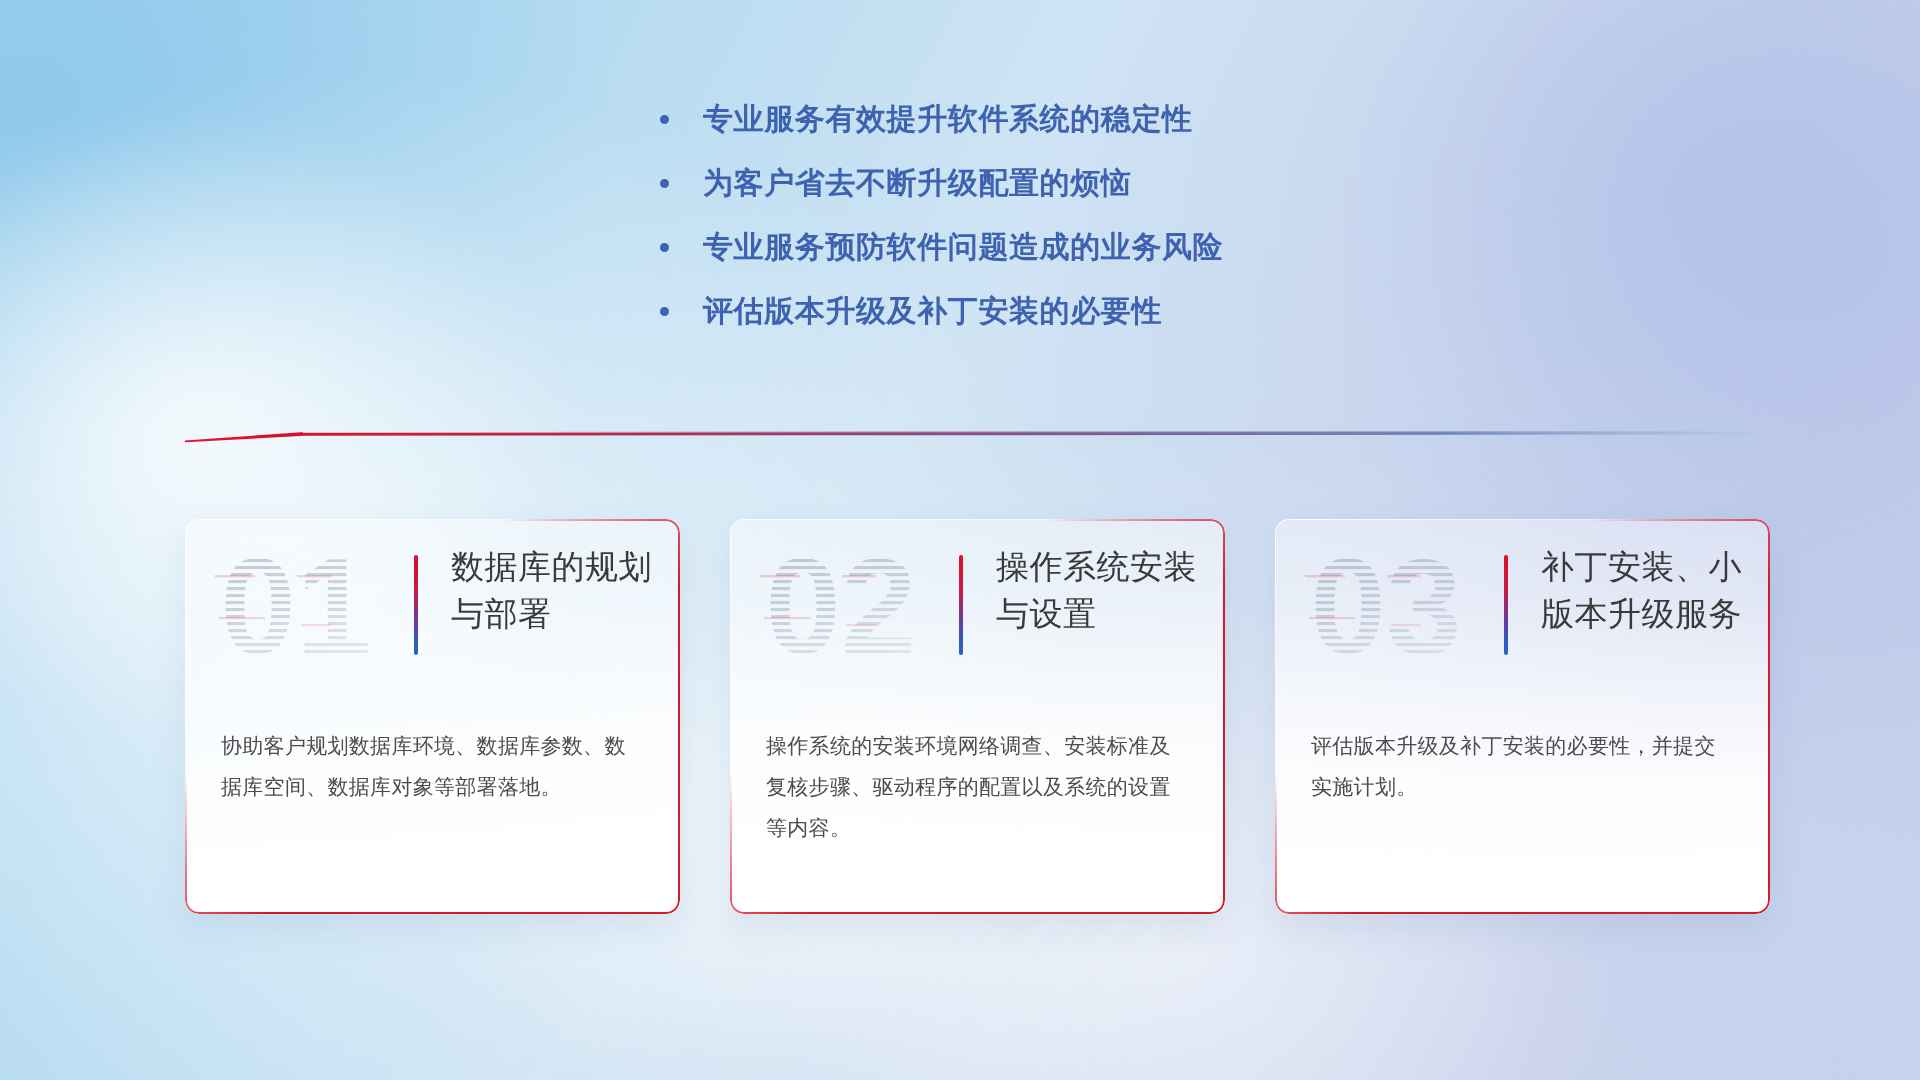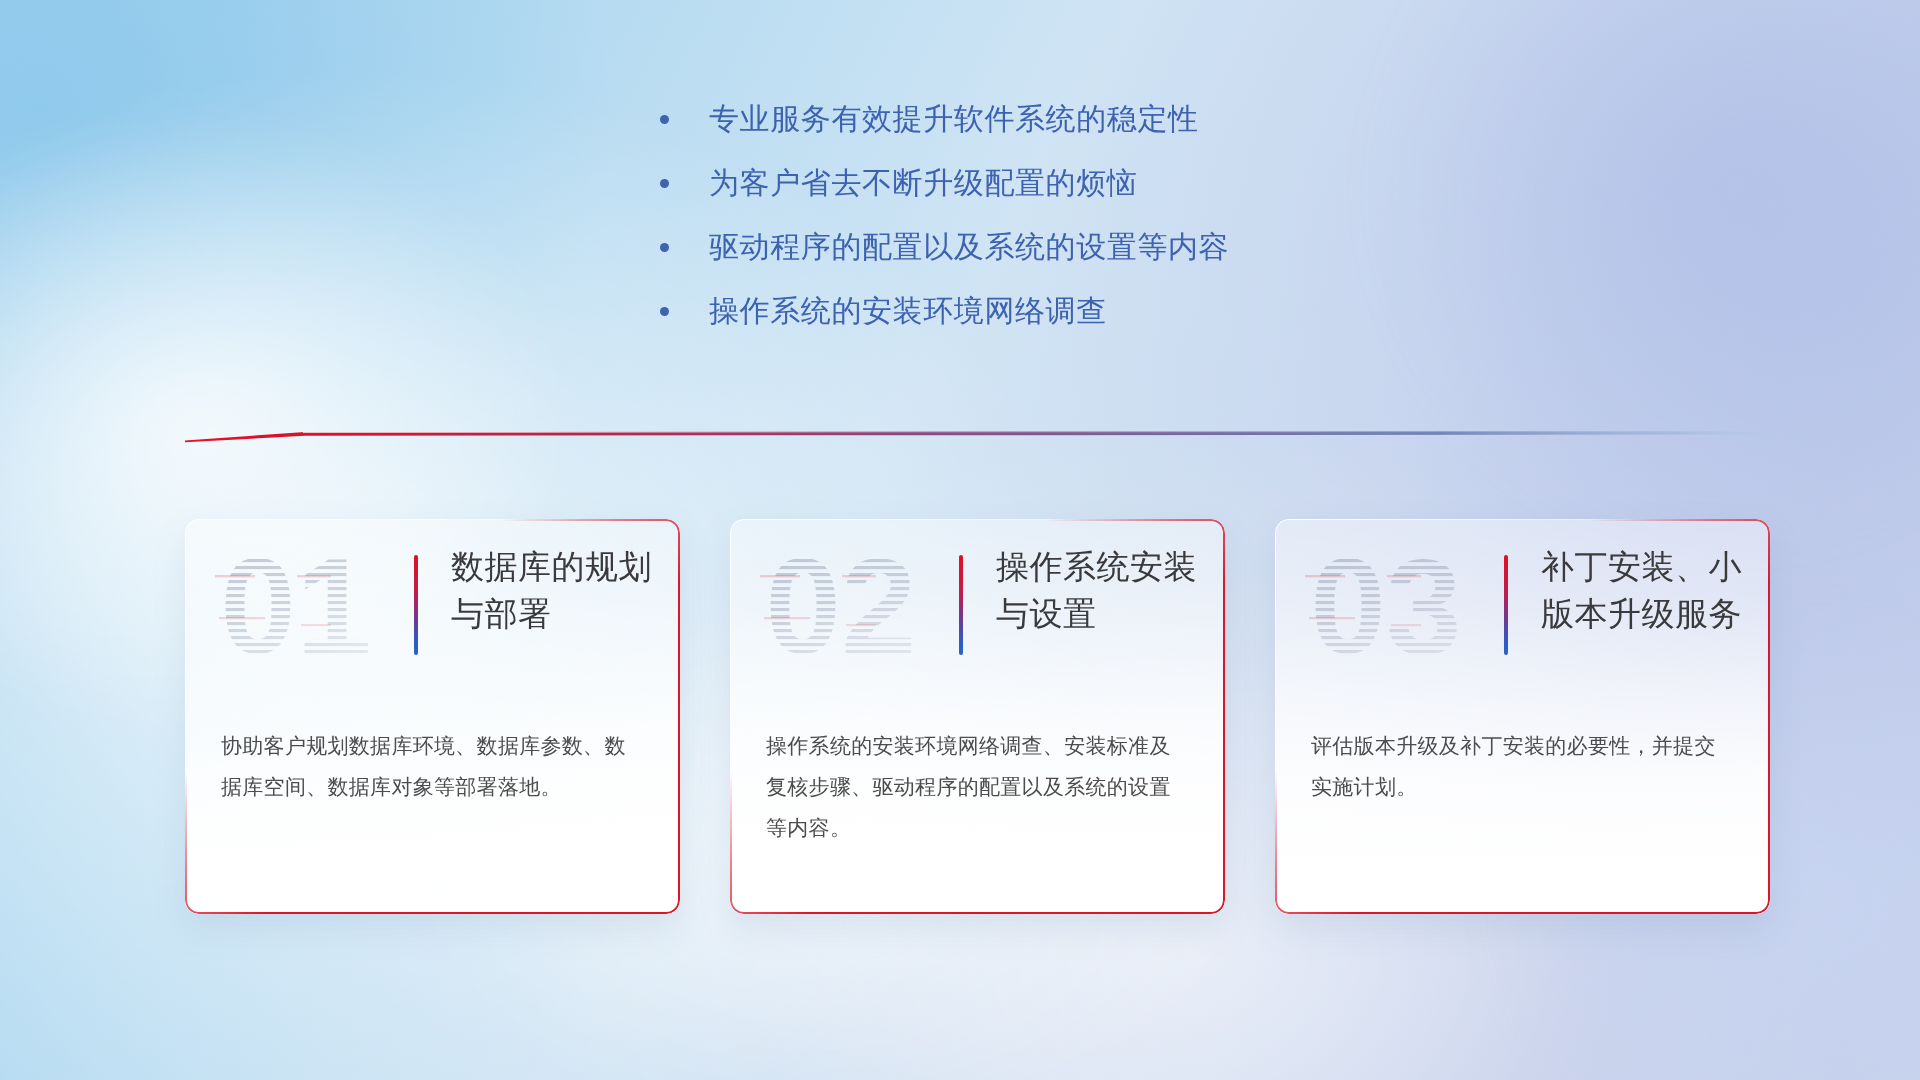--- a/index.html
+++ b/index.html
@@ -77,22 +77,21 @@
     margin-top: 17px;
     margin-right: 34px;
     flex: none;
   }
   .bullet-text {
     font-size: 30px;
     line-height: 42px;
     color: #3d62b0;
     letter-spacing: 0.6px;
     white-space: nowrap;
-    font-weight: 400;
-    margin-left: 6px;
+    font-weight: 700;
   }
 
   
   .divider {
     position: absolute;
     left: 185px;
     top: 424px;
     width: 1612px;
     height: 22px;
   }
@@ -212,25 +211,25 @@
     <div class="bullet-row">
       <span class="bullet-dot"></span>
       <span class="bullet-text">专业服务有效提升软件系统的稳定性</span>
     </div>
     <div class="bullet-row">
       <span class="bullet-dot"></span>
       <span class="bullet-text">为客户省去不断升级配置的烦恼</span>
     </div>
     <div class="bullet-row">
       <span class="bullet-dot"></span>
-      <span class="bullet-text">驱动程序的配置以及系统的设置等内容</span>
+      <span class="bullet-text">专业服务预防软件问题造成的业务风险</span>
     </div>
     <div class="bullet-row">
       <span class="bullet-dot"></span>
-      <span class="bullet-text">操作系统的安装环境网络调查</span>
+      <span class="bullet-text">评估版本升级及补丁安装的必要性</span>
     </div>
   </div>
 
   <div class="divider">
     <svg viewBox="0 0 1612 22" preserveAspectRatio="none" aria-hidden="true">
       <defs>
         <linearGradient id="dvg" x1="0" y1="0" x2="1" y2="0">
           <stop offset="0" stop-color="#e5122b"></stop>
           <stop offset="0.06" stop-color="#d9122a"></stop>
           <stop offset="0.26" stop-color="#b3284f"></stop>

